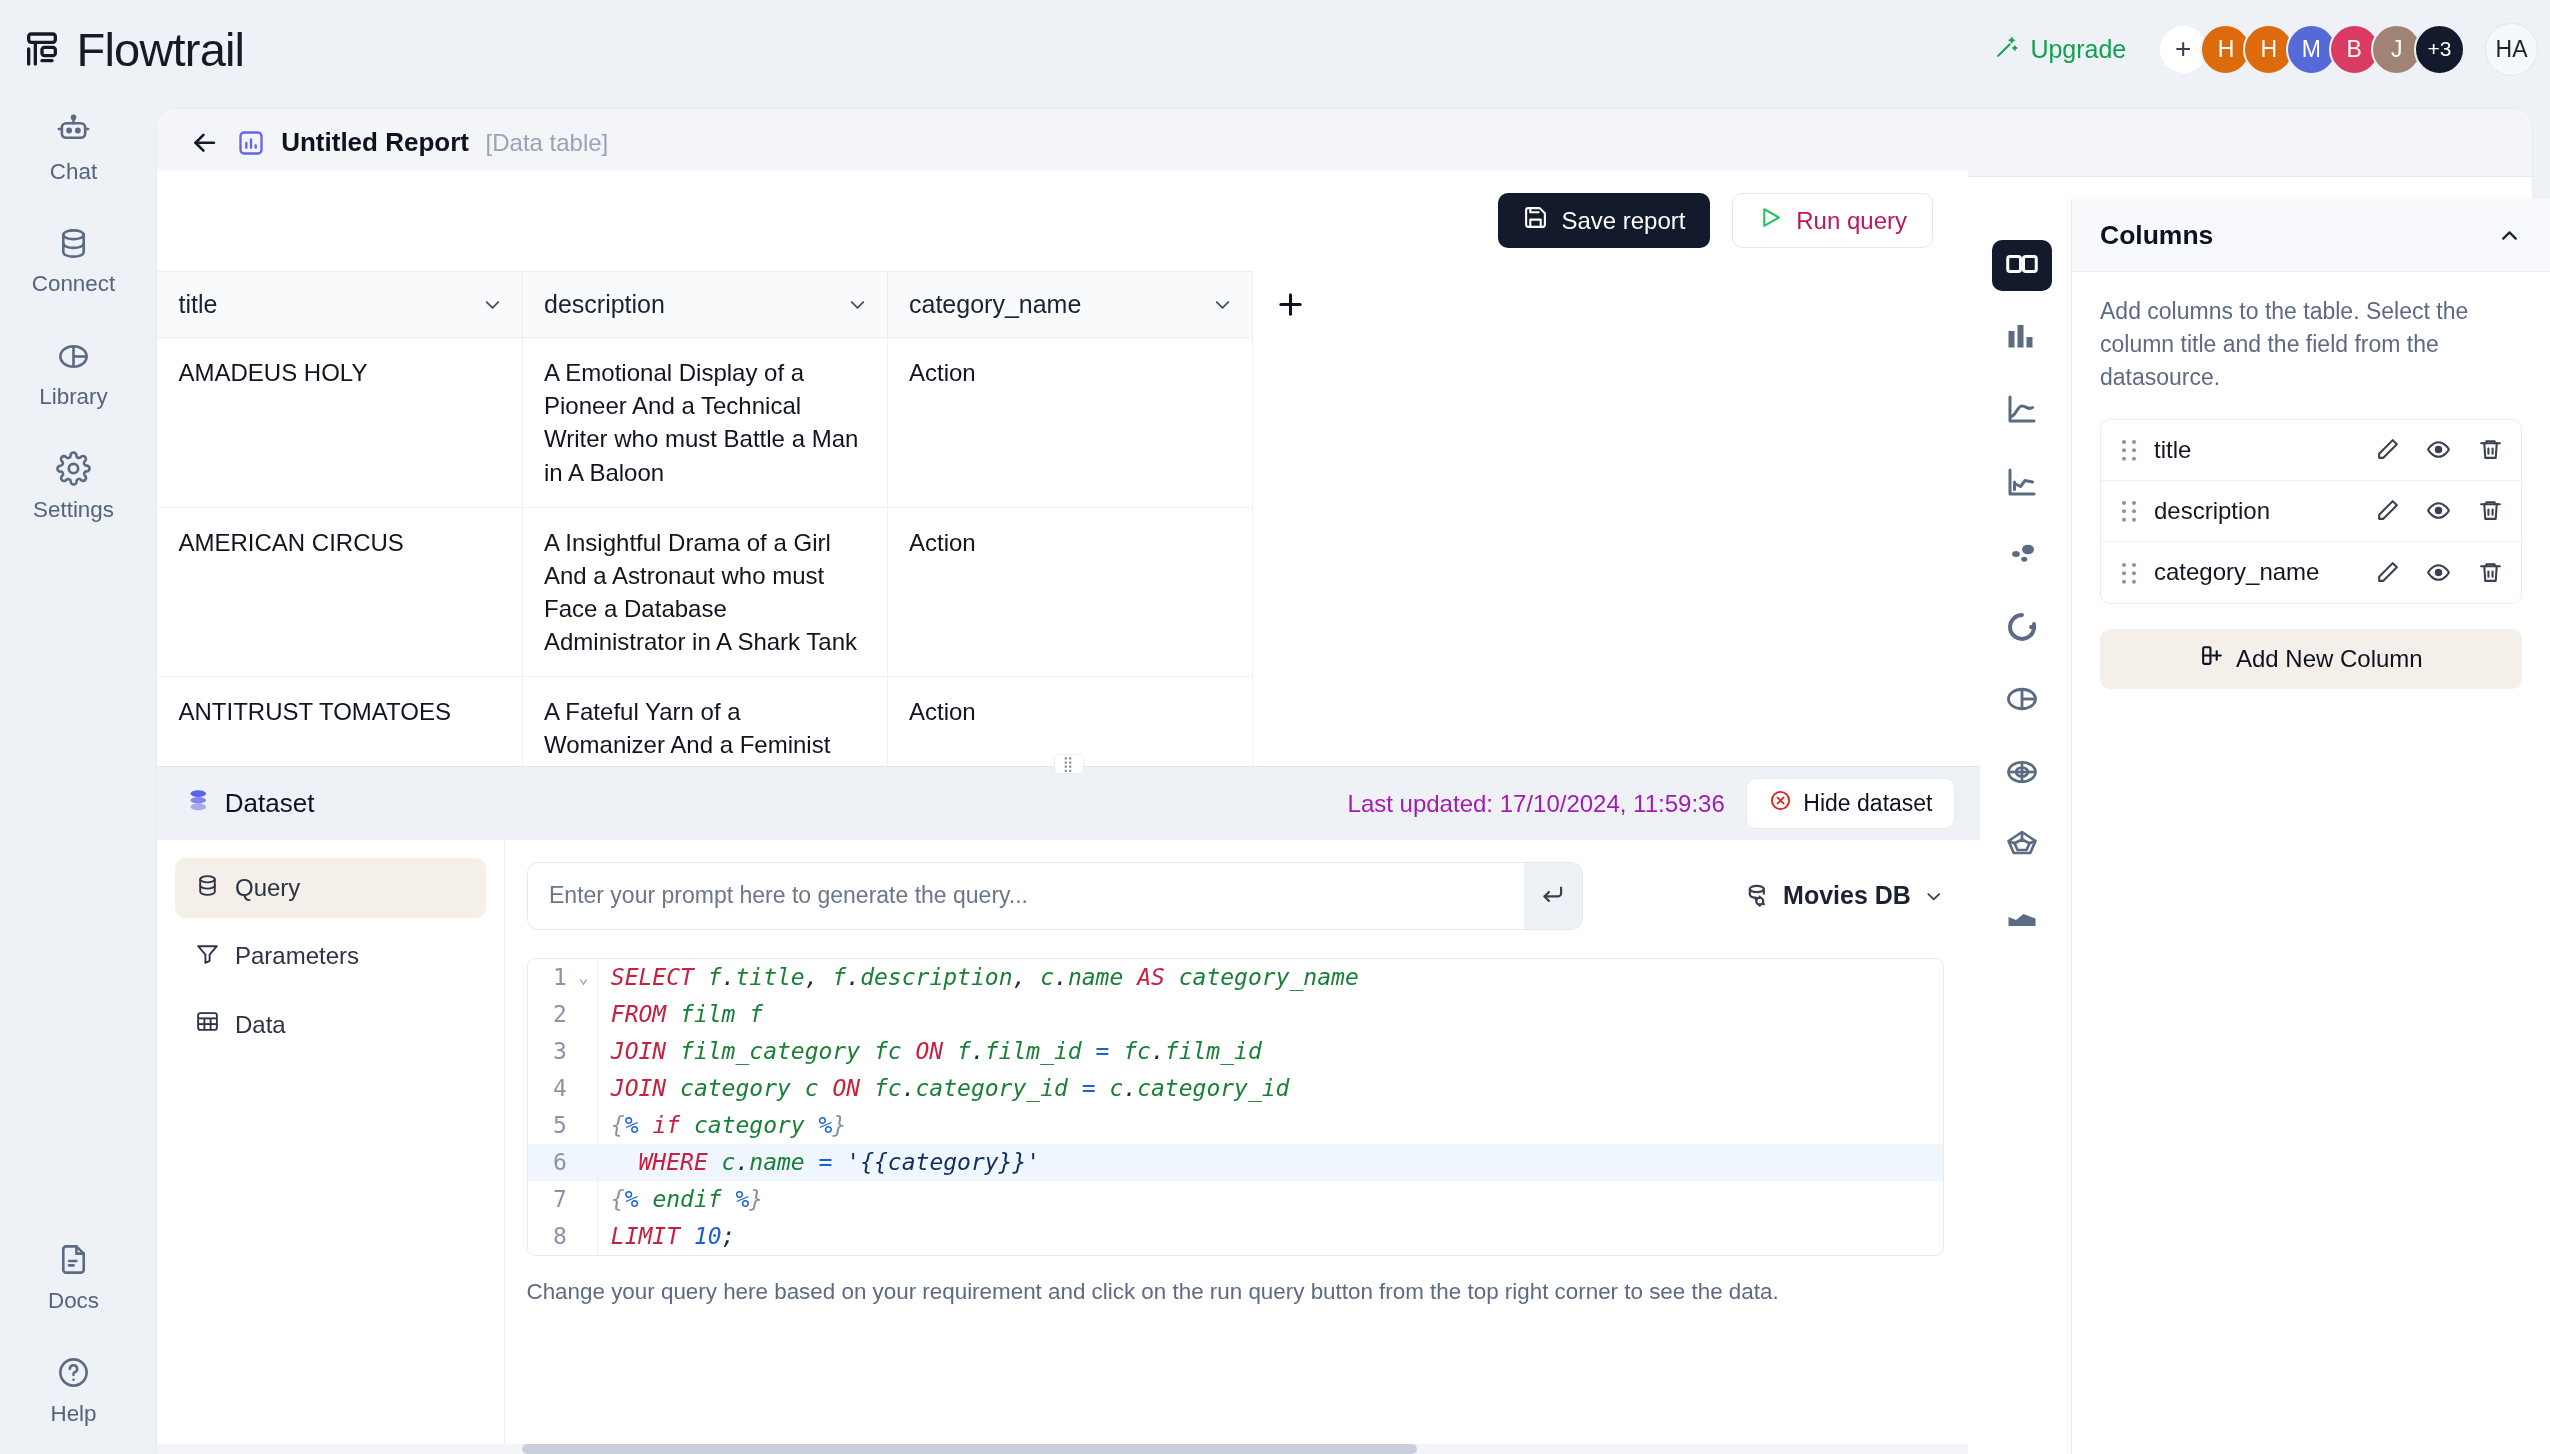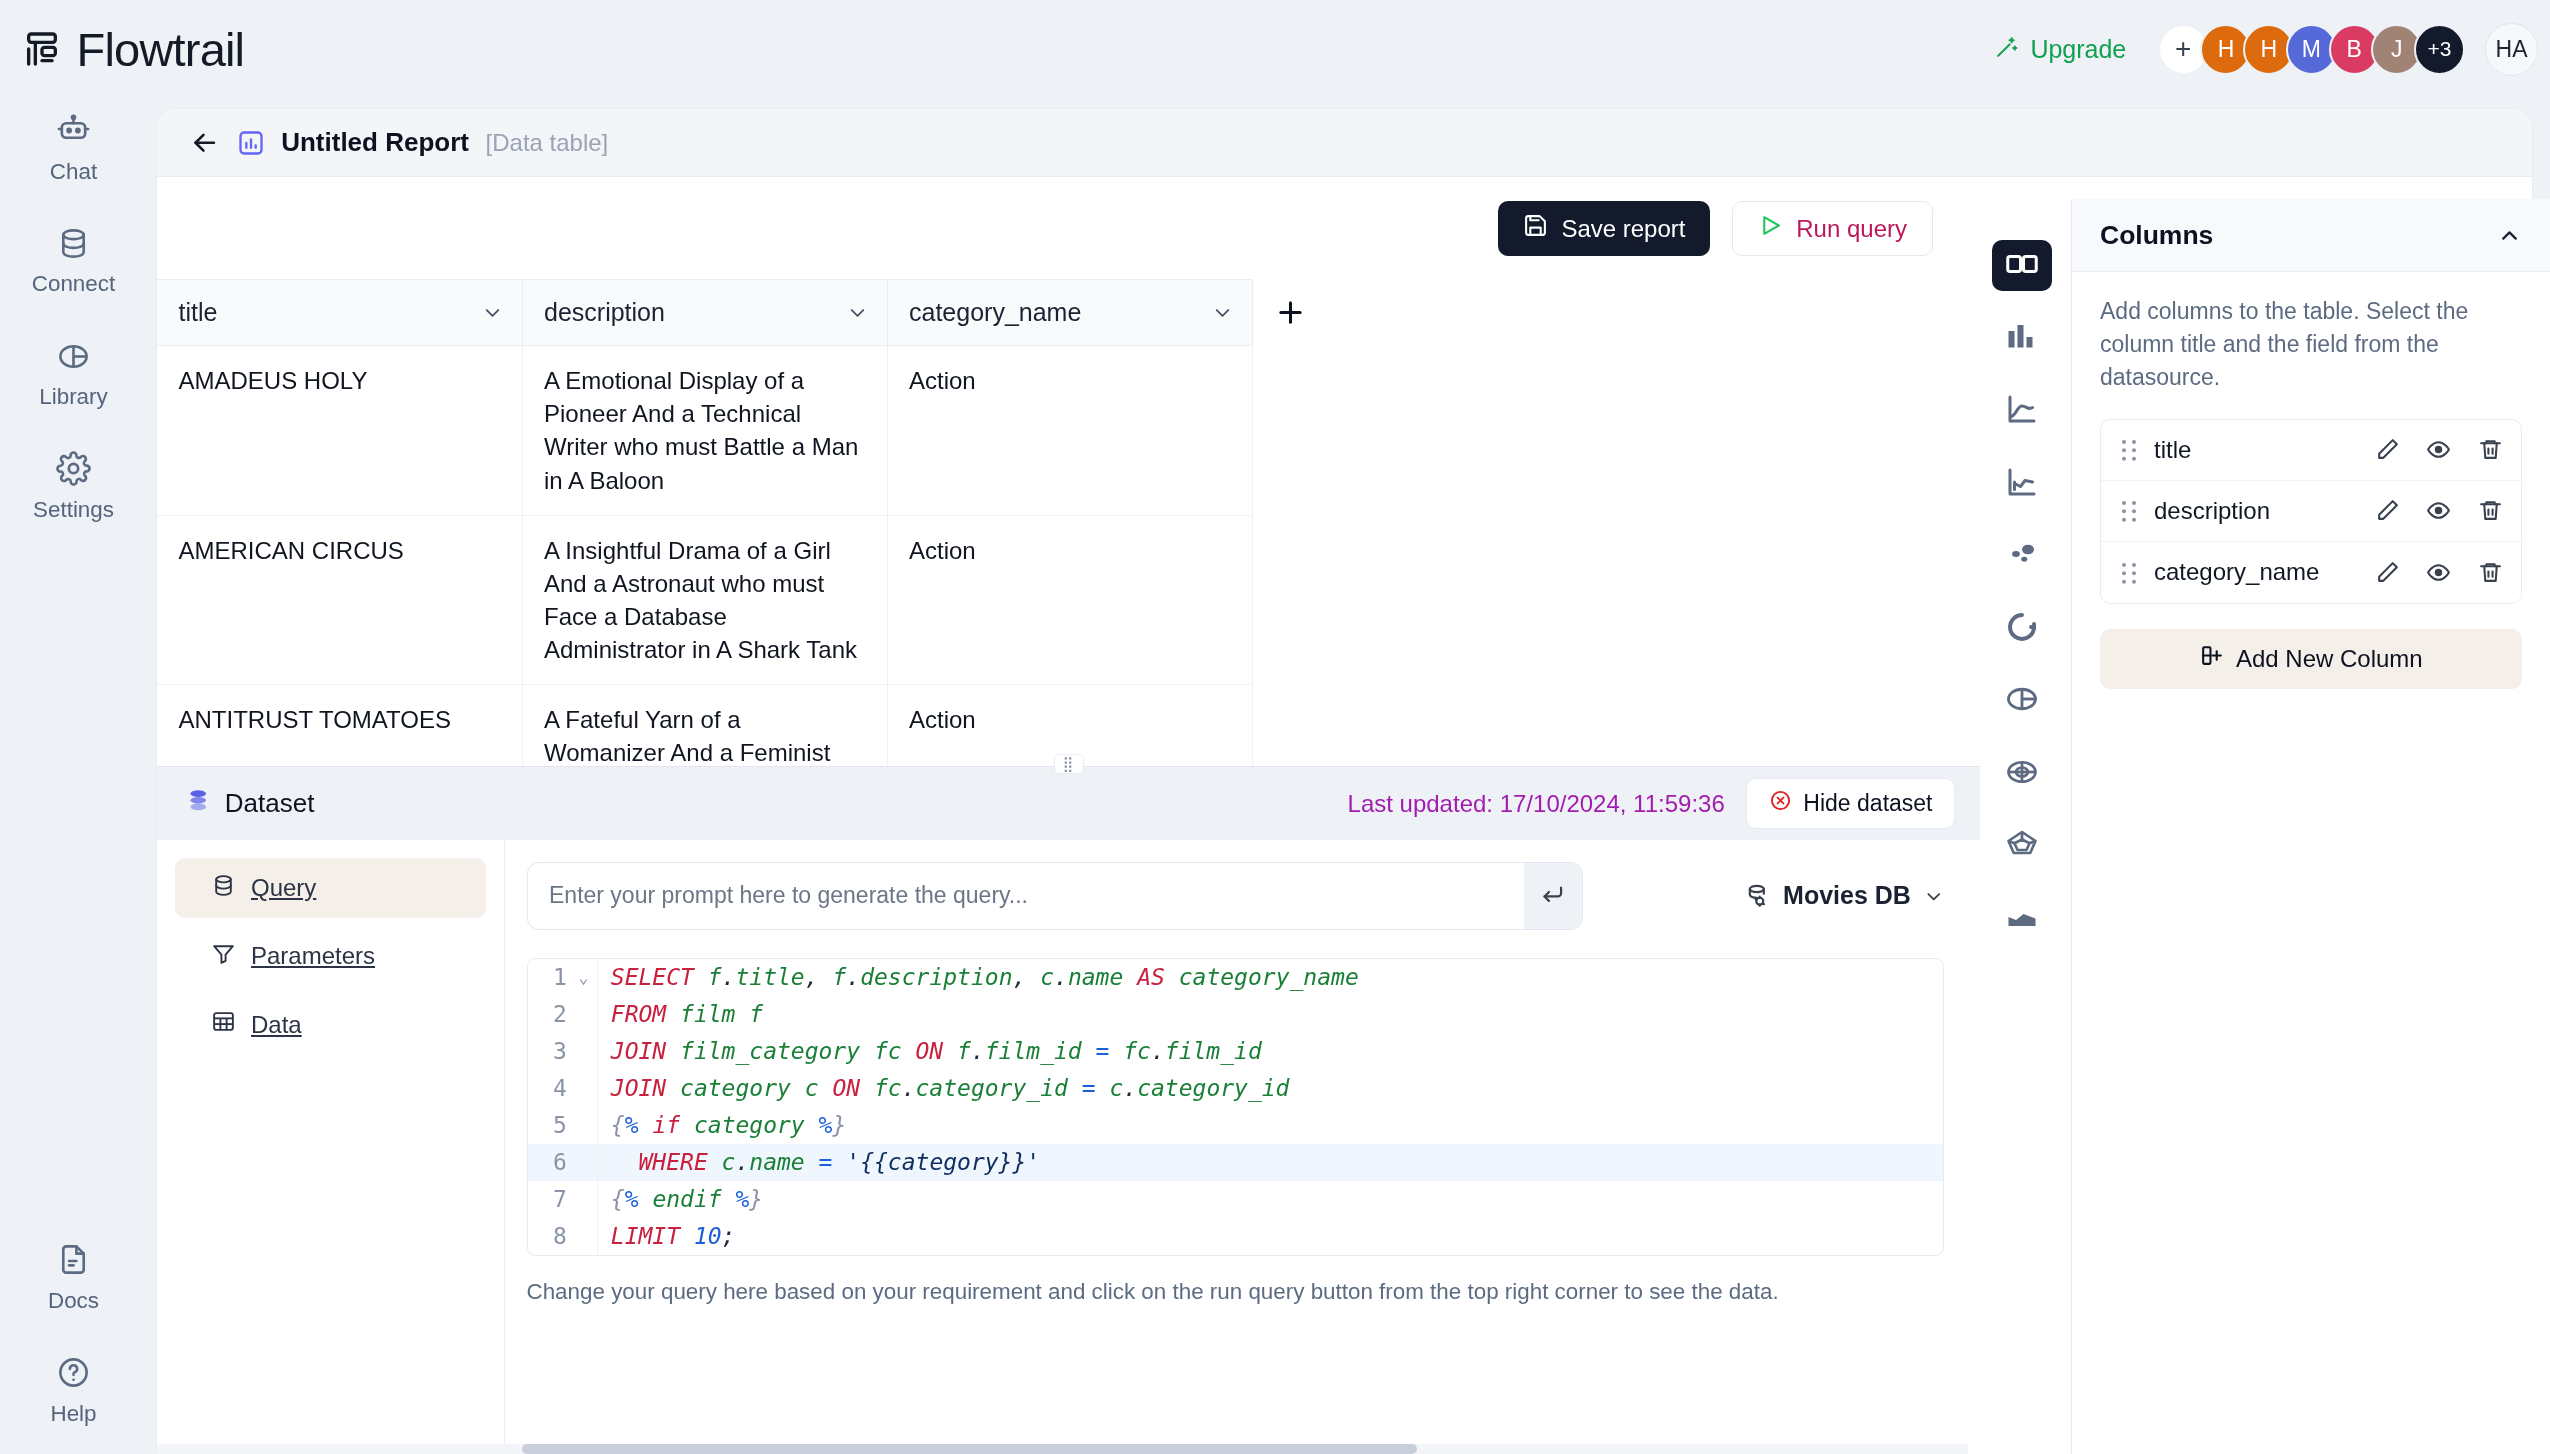--- a/index.html
+++ b/index.html
@@ -84,21 +84,21 @@
     padding-left: 31.5px;
     border-bottom: 0.8px solid #e8ecf3;
   }
   .back-arrow { width: 31.5px; height: 31.5px; color: #151b26; cursor: pointer; }
   .rpt-icon { width: 28px; height: 28px; color: #6366f1; }
   .rpt-title { font-size: 26px; font-weight: 700; color: #0d1220; }
   .rpt-sub { font-size: 24px; color: #9aa3b4; }
 
   
   .work {
-    position: absolute; top: 178px; left: 157px;
+    position: absolute; top: 170px; left: 157px;
     width: 1811px; height: 580px;
     background: #fff;
   }
   .toolbar {
     height: 101px; display: flex; align-items: center; justify-content: flex-end;
     gap: 21.5px; padding-right: 35px;
   }
   .btn {
     display: flex; align-items: center; gap: 13.3px;
     font-size: 24px; border-radius: 10px; cursor: pointer;
@@ -218,22 +218,22 @@
     box-shadow: 0 0 0 0.8px #e6eaf1;
   }
 
   .ds-body { display: flex; height: 616px; }
   .ds-nav {
     width: 348px; padding: 18px 18px 0 18px;
     border-right: 0.8px solid #eaeef4;
   }
   .ds-tab {
     display: flex; align-items: center; gap: 15px;
-    height: 60px; padding: 0 36px; border-radius: 10px;
-    font-size: 24px; color: #2b3344; cursor: pointer; margin-bottom: 8.3px; text-decoration: underline;
+    height: 60px; padding: 0 20px; border-radius: 10px;
+    font-size: 24px; color: #2b3344; cursor: pointer; margin-bottom: 8.3px;
   }
   .ds-tab svg { width: 25px; height: 25px; }
   .ds-tab.active { background: #f5efe9; }
 
   .ds-main { flex: 1; padding: 21.5px 36px 0 21.5px; }
   .prompt-row { display: flex; align-items: center; gap: 23px; justify-content: space-between; }
   .prompt-box {
     flex: 1; max-width: 1056px; height: 68px;
     border: 0.8px solid #e3e8f0; border-radius: 11.6px;
     display: flex; align-items: center;

